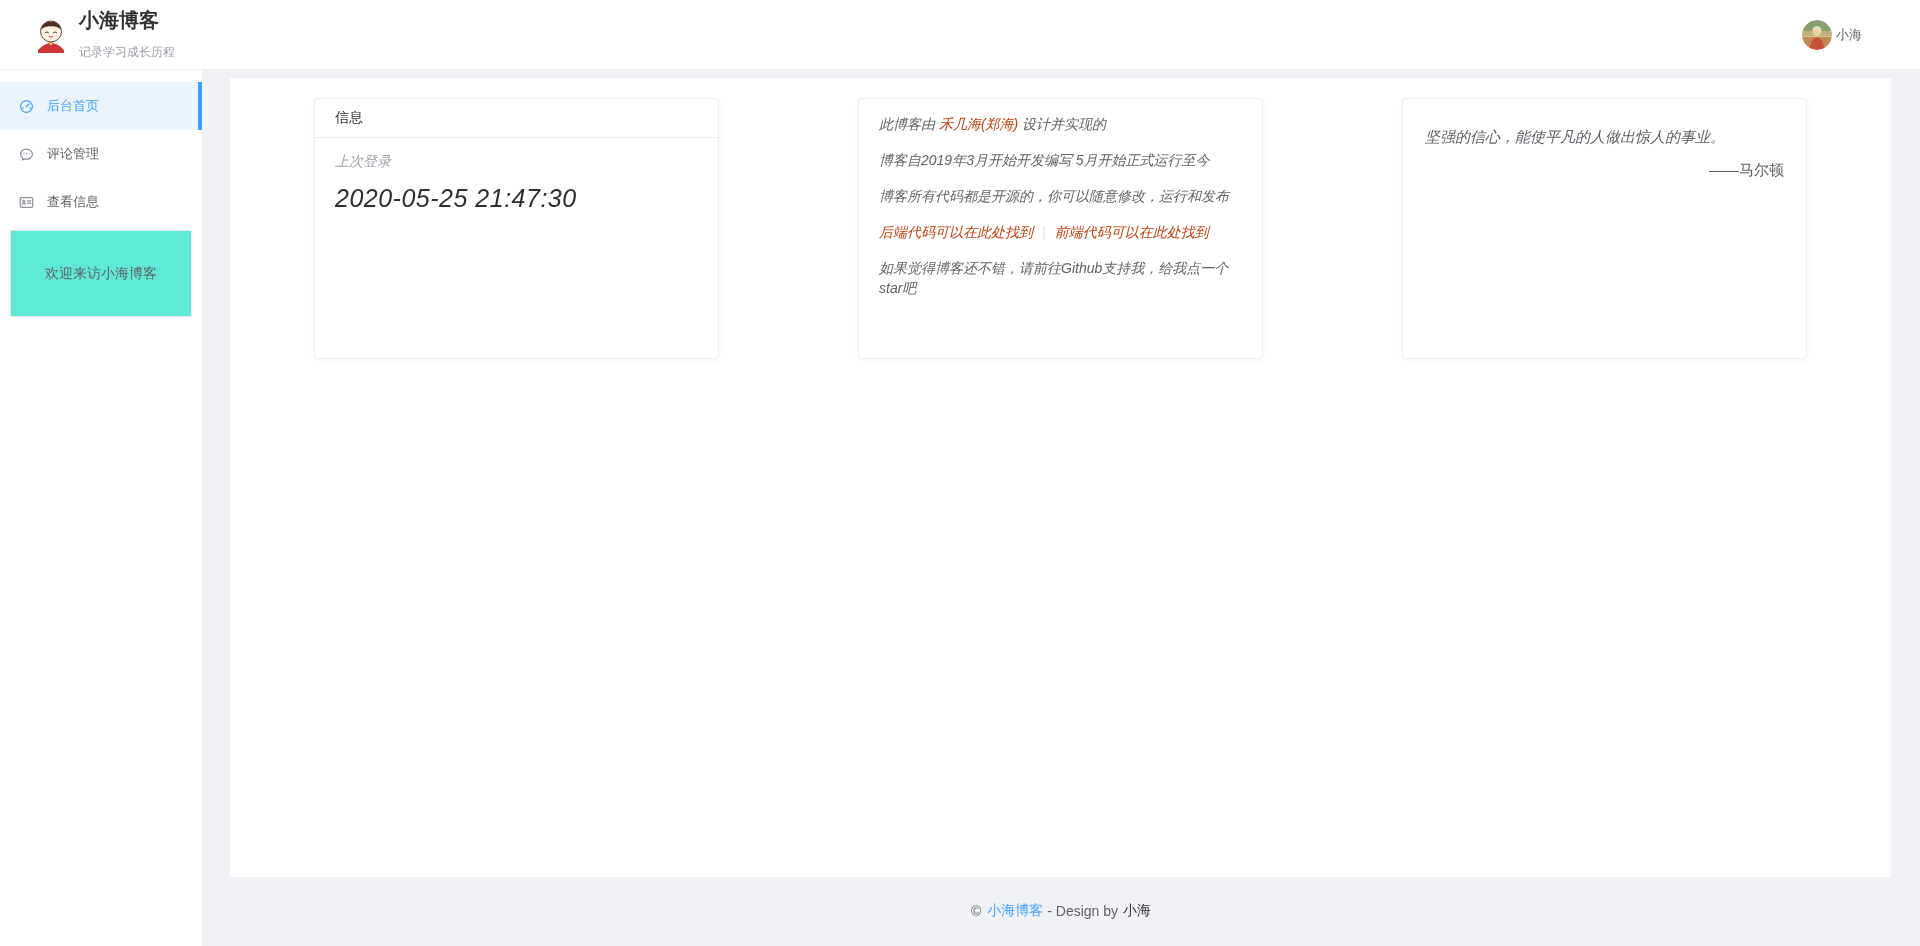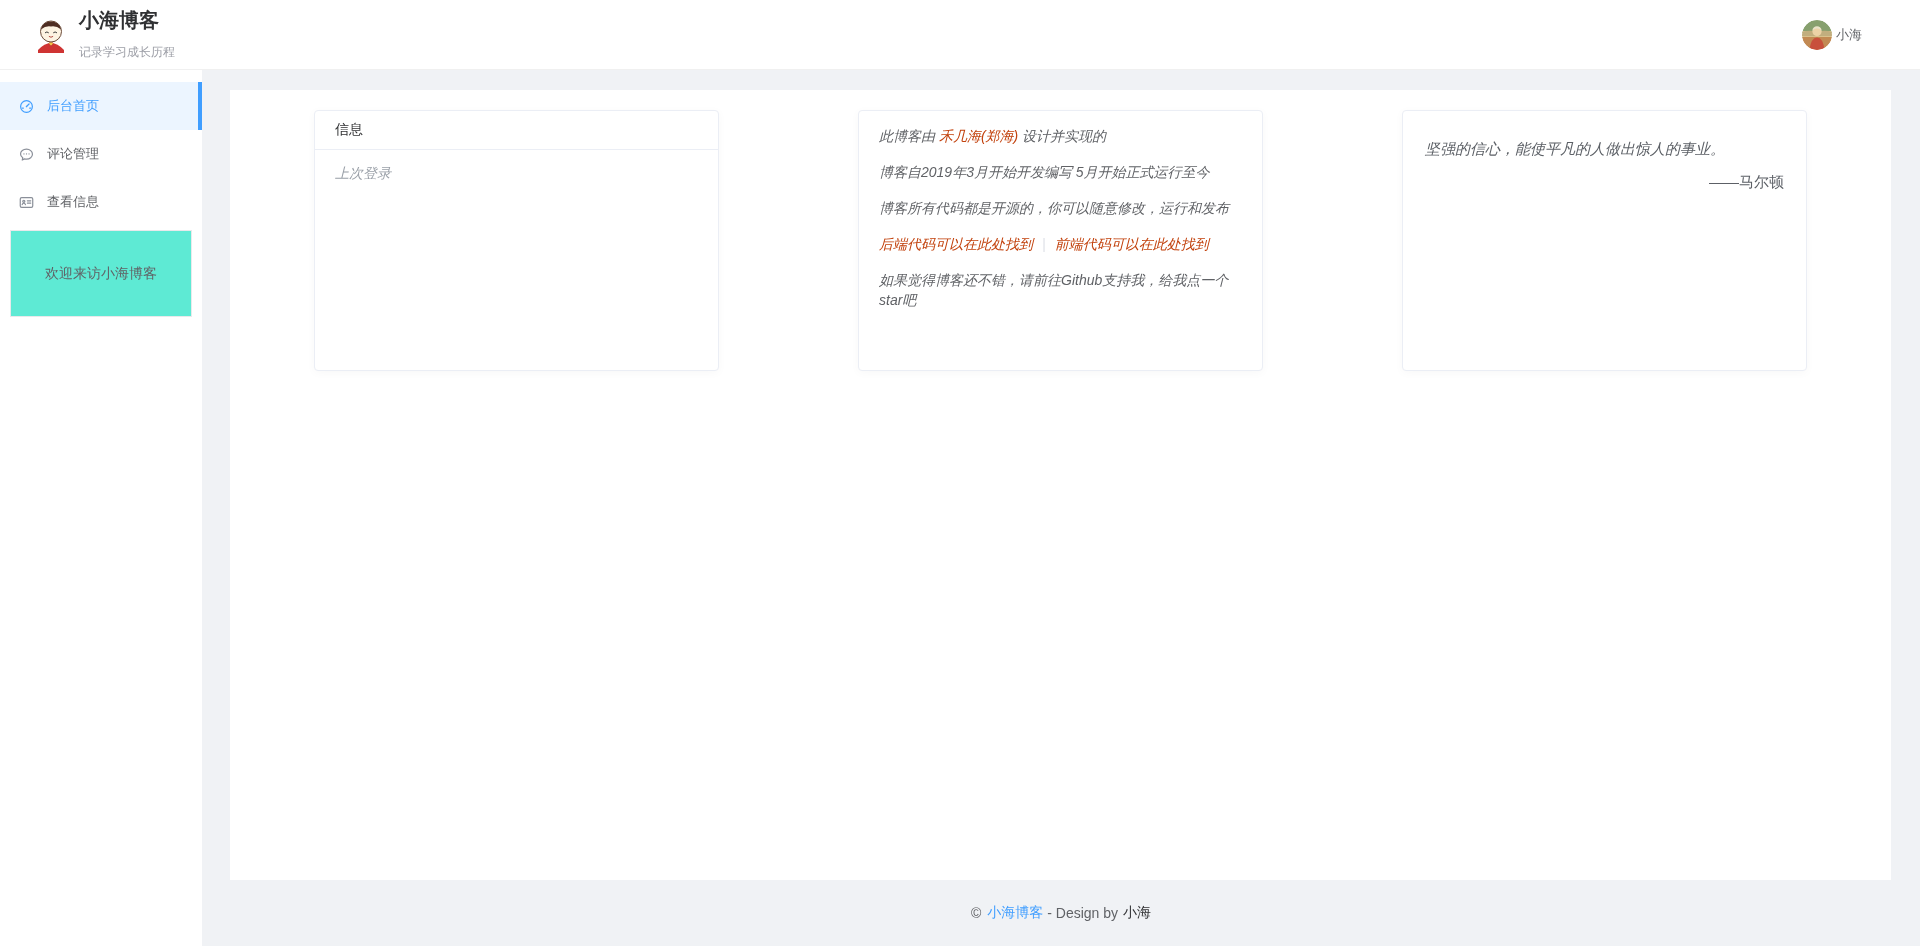--- a/index.html
+++ b/index.html
@@ -32,21 +32,21 @@
   .body-row { display: flex; height: 876px; }
   .sidebar {
     width: 202px;
     background: #ffffff;
     height: 876px;
     flex: none;
     padding-top: 12px;
   }
   .right-col { flex: 1; display: flex; flex-direction: column; }
   .main {
-    margin: 20px 29px 0 28px;
+    margin: 8px 29px 0 28px;
     background: #ffffff;
     height: 799px;
     padding: 20px 84px 0 84px;
   }
   .page-footer {
     height: 67px;
     display: flex;
     align-items: center;
     justify-content: center;
     font-size: 14px;
@@ -205,20 +205,21 @@
   </aside>
 
   <div class="right-col">
     <main class="main">
       <div class="cards-row">
 
         <section class="card">
           <div class="card-header">信息</div>
           <div class="card-body">
             <div class="last-login-label">上次登录</div>
+            <div class="last-login-time">2020-05-25 21:47:30</div>
           </div>
         </section>
 
         <section class="card">
           <div class="card-body about-body">
             <p><span>此博客由 </span><a href="#">禾几海(郑海)</a><span> 设计并实现的</span></p>
             <p>博客自2019年3月开始开发编写 5月开始正式运行至今</p>
             <p>博客所有代码都是开源的，你可以随意修改，运行和发布</p>
             <p><a href="#">后端代码可以在此处找到</a><span class="links-divider">|</span><a href="#">前端代码可以在此处找到</a></p>
             <p>如果觉得博客还不错，请前往Github支持我，给我点一个star吧</p>

